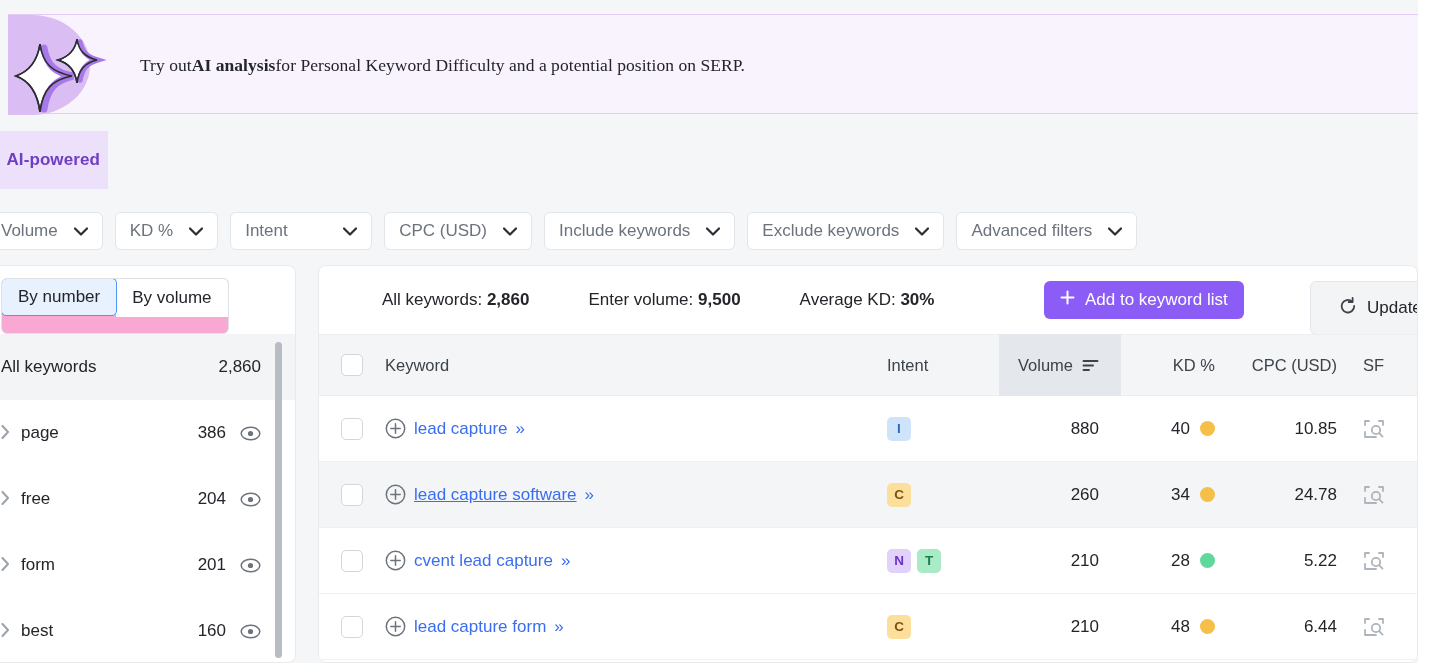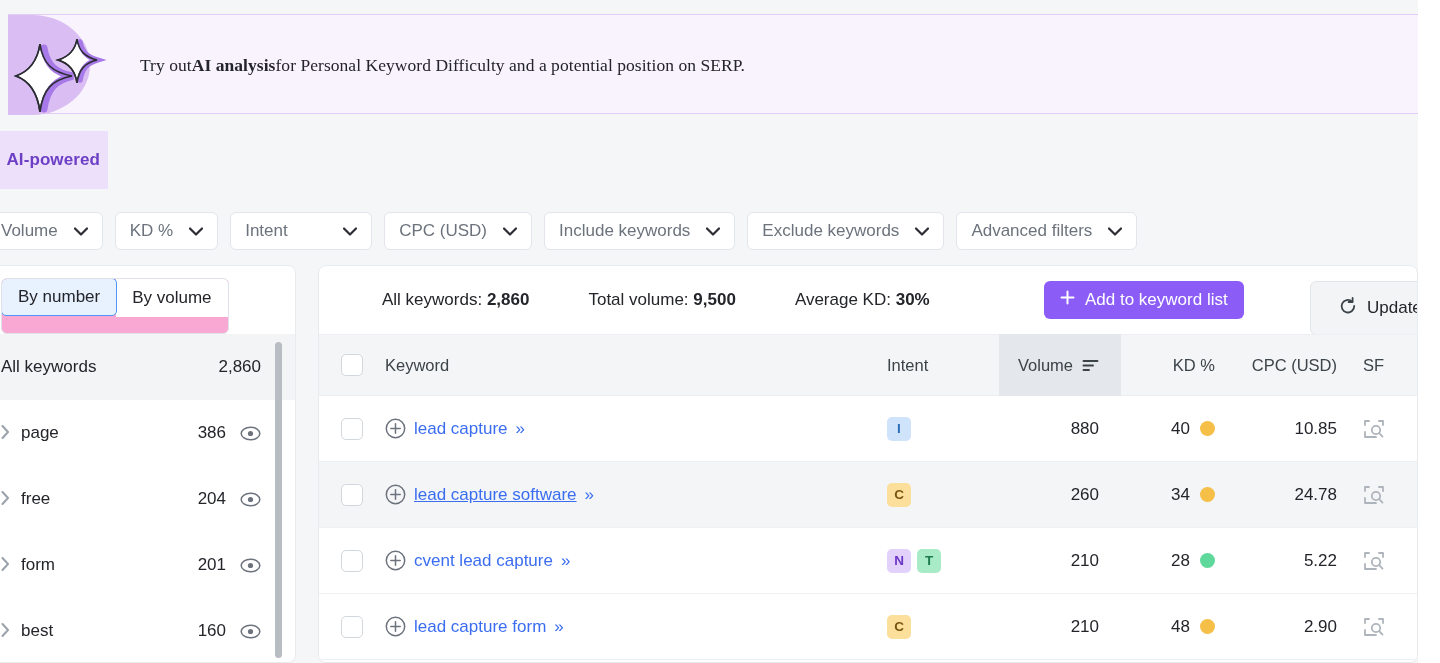--- a/index.html
+++ b/index.html
@@ -513,21 +513,21 @@
   </div>
 
   <div class="main-panel">
 
     <div class="main-head">
       <div class="stat">
         <span>All keywords:</span>
         <b>2,860</b>
       </div>
       <div class="stat">
-        <span>Total volume:</span>
+        <span>Enter volume:</span>
         <b>9,500</b>
       </div>
       <div class="stat">
         <span>Average KD:</span>
         <b>30%</b>
       </div>
 
       <div class="btn-primary">
         <span>
           <svg width="15" height="15" viewBox="0 0 15 15">
@@ -700,21 +700,21 @@
           <span class="chevs">»</span>
         </div>
         <div class="c-intent">
           <span class="badge C">C</span>
         </div>
         <div class="c-vol">210</div>
         <div class="c-kd">
           <span>48</span>
           <span class="kd-dot" style="background:#f5bf48"></span>
         </div>
-        <div class="c-cpc">2.90</div>
+        <div class="c-cpc">6.44</div>
         <div class="c-sf">
           <span class="sf-icon">
             <svg width="22" height="20" viewBox="0 0 22 20">
               <path d="M2 6 V2 H6 M16 2 H20 V6" fill="none" stroke="currentColor" stroke-width="1.8" stroke-linecap="round" stroke-linejoin="round"></path>
               <path d="M2 13 V18 H13" fill="none" stroke="currentColor" stroke-width="1.8" stroke-linecap="round" stroke-linejoin="round"></path>
               <circle cx="13" cy="11" r="4.2" fill="none" stroke="currentColor" stroke-width="1.8"></circle>
               <path d="M16.2 14.2 L19.5 17.6" stroke="currentColor" stroke-width="1.8" stroke-linecap="round"></path>
             </svg>
           </span>
         </div>

